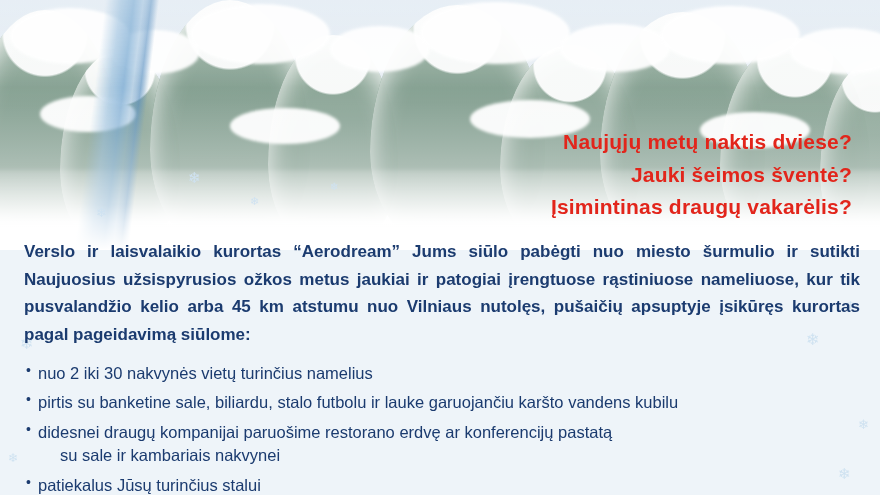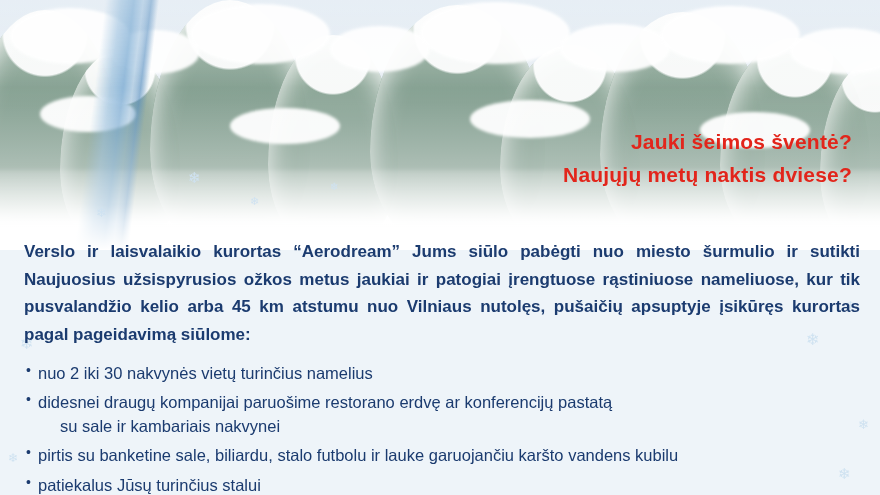--- a/index.html
+++ b/index.html
@@ -186,35 +186,36 @@
   <div class="flake" style="left:96px; top:206px; font-size:13px;">❄</div>
   <div class="flake" style="left:330px; top:182px; font-size:10px;">❄</div>
   <div class="flake" style="left:20px; top:336px; font-size:16px;">❄</div>
   <div class="flake" style="left:806px; top:332px; font-size:16px;">❄</div>
   <div class="flake" style="left:846px; top:300px; font-size:11px;">❄</div>
   <div class="flake" style="left:858px; top:418px; font-size:13px;">❄</div>
   <div class="flake" style="left:838px; top:466px; font-size:15px;">❄</div>
   <div class="flake" style="left:8px; top:452px; font-size:12px;">❄</div>
 
   <div class="headlines">
+    <div>Naujųjų metų naktis dviese?</div>
     <div>Jauki šeimos šventė?</div>
-    <div>Naujųjų metų naktis dviese?</div>
+    <div>Įsimintinas draugų vakarėlis?</div>
   </div>
 
   <div class="intro">Verslo ir laisvalaikio kurortas “Aerodream” Jums siūlo pabėgti nuo miesto šurmulio ir sutikti Naujuosius užsispyrusios ožkos metus jaukiai ir patogiai įrengtuose rąstiniuose nameliuose, kur tik pusvalandžio kelio arba 45 km atstumu nuo Vilniaus nutolęs, pušaičių apsuptyje įsikūręs kurortas pagal pageidavimą siūlome:</div>
 
   <div class="bullets">
     <div class="li">
       <span>nuo 2 iki 30 nakvynės vietų turinčius namelius</span>
+    </div>
+    <div class="li">
+      <span>pirtis su banketine sale, biliardu, stalo futbolu ir lauke garuojančiu karšto vandens kubilu</span>
     </div>
     <div class="li">
       <span>didesnei draugų kompanijai paruošime restorano erdvę ar konferencijų pastatą</span>
       <span class="sub">su sale ir kambariais nakvynei</span>
     </div>
     <div class="li">
-      <span>pirtis su banketine sale, biliardu, stalo futbolu ir lauke garuojančiu karšto vandens kubilu</span>
-    </div>
-    <div class="li">
       <span>patiekalus Jūsų turinčius stalui</span>
     </div>
   </div>
 
 </div>
 
 </body></html>

